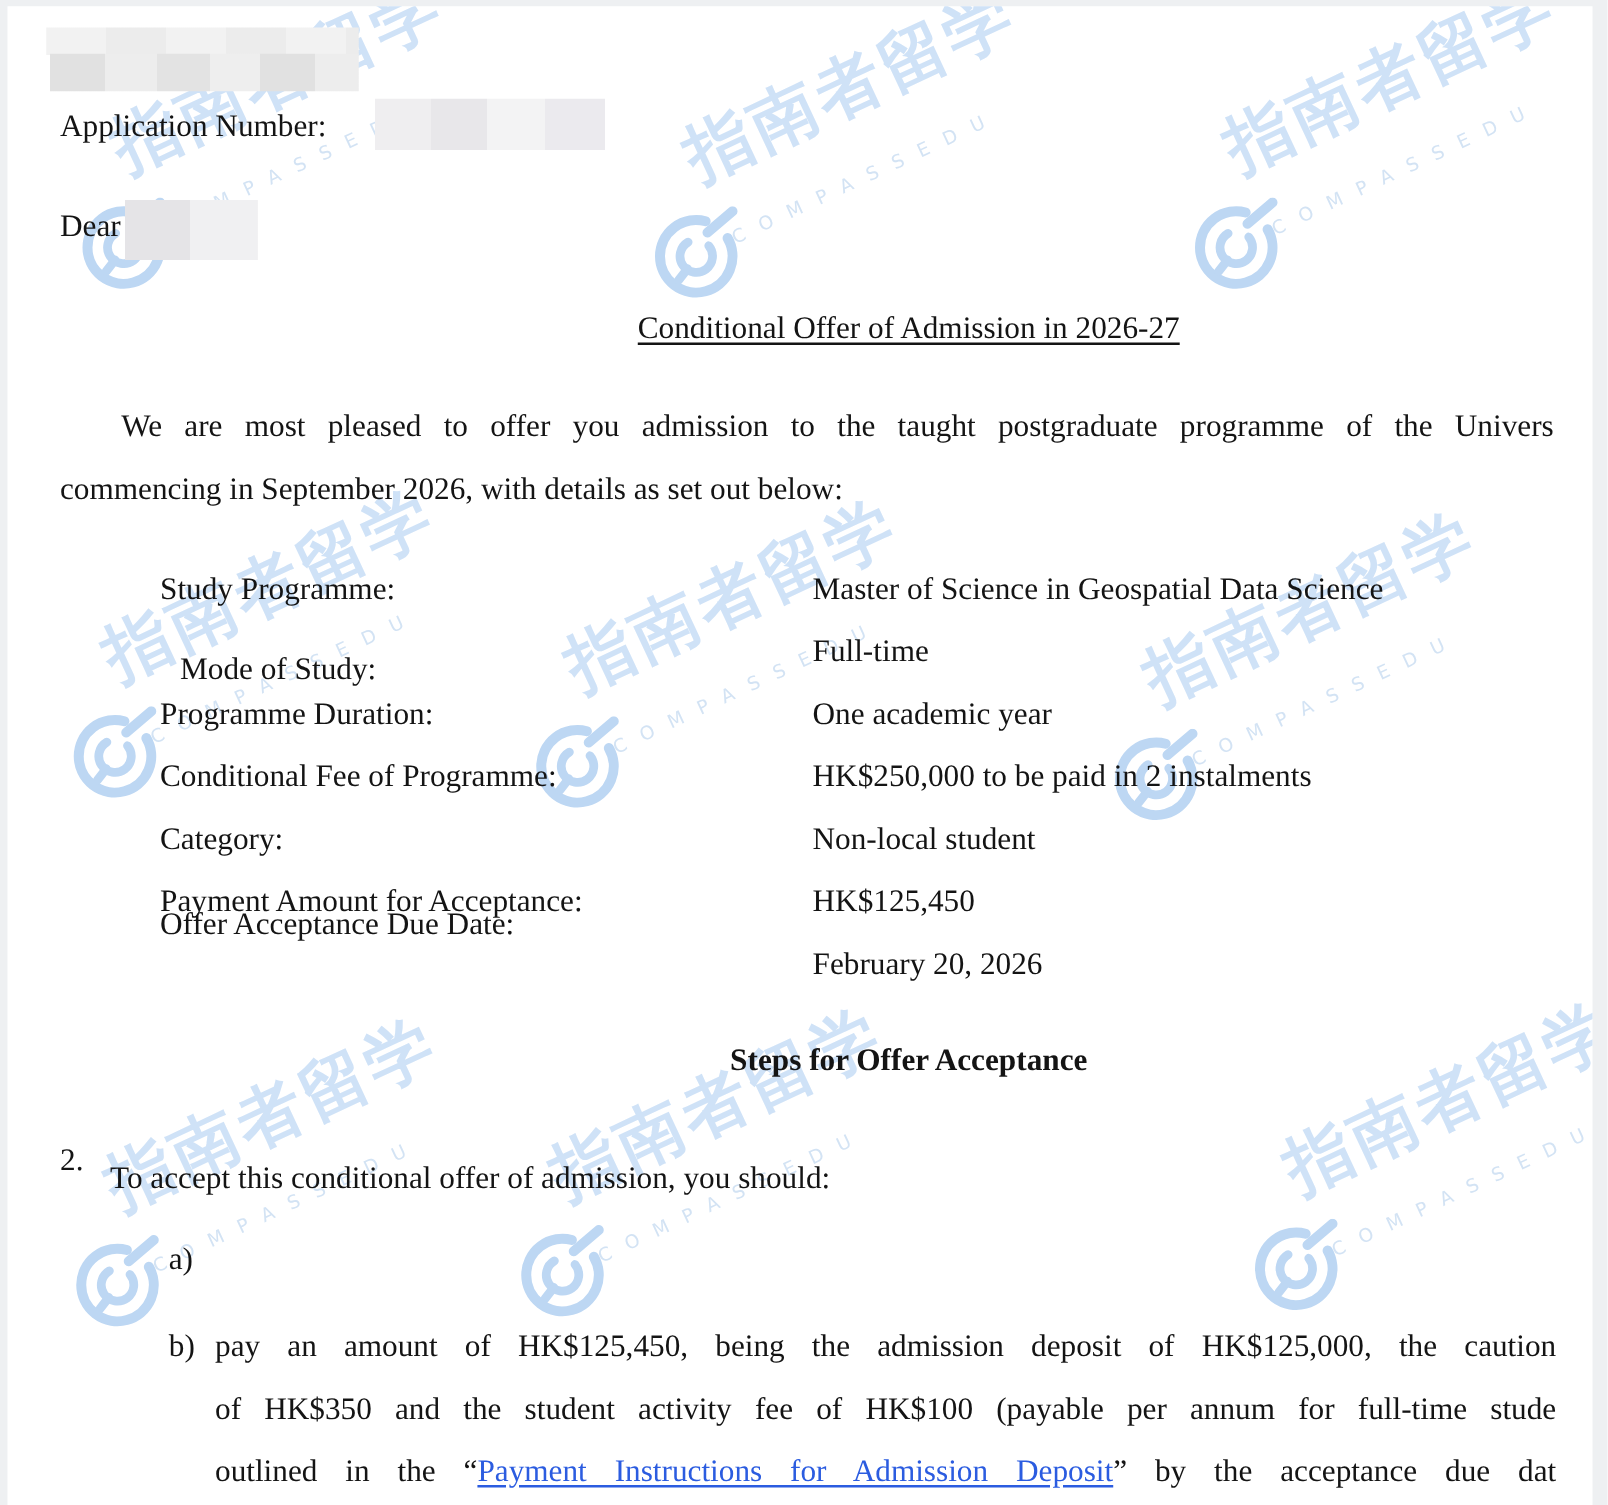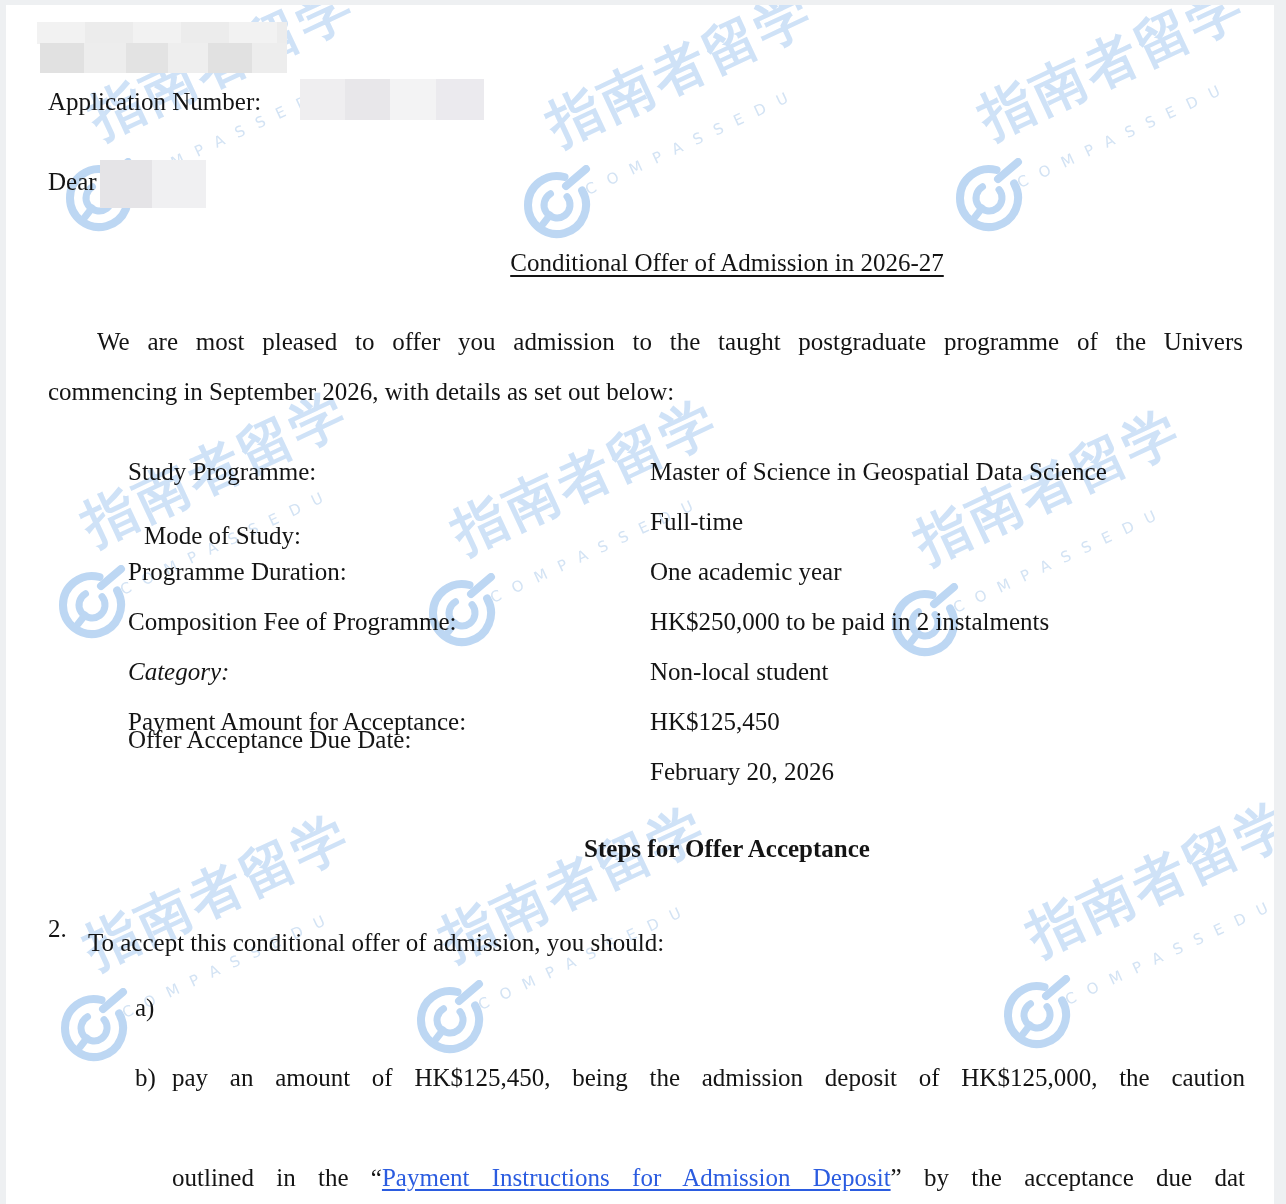--- a/index.html
+++ b/index.html
@@ -153,36 +153,37 @@
   <div class="txt just" style="left:91px; top:322px; width:1146px;">We are most pleased to offer you admission to the taught postgraduate programme of the Univers</div>
   <div class="txt" style="left:42px; top:372px;">commencing in September 2026, with details as set out below:</div>
 
   <div id="details">
       <div class="txt" style="left: 122px; top: 452px;">Study Programme:</div>
       <div class="txt" style="left: 644px; top: 452px;">Master of Science in Geospatial Data Science</div>
       <div class="txt" style="left: 122px; top: 516px; margin-left: 16px;">Mode of Study:</div>
       <div class="txt" style="left: 644px; top: 502px;">Full-time</div>
       <div class="txt" style="left: 122px; top: 552px;">Programme Duration:</div>
       <div class="txt" style="left: 644px; top: 552px;">One academic year</div>
-      <div class="txt" style="left: 122px; top: 602px;">Composition Fee of Programme:</div>
+      <div class="txt" style="left: 122px; top: 602px;">Conditional Fee of Programme:</div>
       <div class="txt" style="left: 644px; top: 602px;">HK$250,000 to be paid in 2 instalments</div>
-      <div class="txt" style="left: 122px; top: 652px; font-style: italic;">Category:</div>
+      <div class="txt" style="left: 122px; top: 652px;">Category:</div>
       <div class="txt" style="left: 644px; top: 652px;">Non-local student</div>
       <div class="txt" style="left: 122px; top: 702px;">Payment Amount for Acceptance:</div>
       <div class="txt" style="left: 644px; top: 702px;">HK$125,450</div>
       <div class="txt" style="left: 122px; top: 720px;">Offer Acceptance Due Date:</div>
       <div class="txt" style="left: 644px; top: 752px;">February 20, 2026</div>
     </div>
 
   <div class="txt center-band bold" style="top:829px;">Steps for Offer Acceptance</div>
 
   <div class="txt" style="left:42px; top:909px;">2.</div>
   <div class="txt" style="left:82px; top:909px;margin-top:14px;">To accept this conditional offer of admission, you should:</div>
 
   <div class="txt" style="left:129px; top:988px;">a)</div>
 
   <div class="txt" style="left:129px; top:1058px;">b)</div>
   <div class="txt just" style="left:166px; top:1058px; width:1073px;">pay an amount of HK$125,450, being the admission deposit of HK$125,000, the caution</div>
+  <div class="txt just" style="left:166px; top:1108px; width:1073px;">of HK$350 and the student activity fee of HK$100 (payable per annum for full-time stude</div>
   <div class="txt just" style="left:166px; top:1158px; width:1073px;">
     <span>outlined in the “</span><a class="doclink" href="#" style="color: rgb(43, 92, 224);">Payment Instructions for Admission Deposit</a><span>” by the acceptance due dat</span>
   </div>
 
 </div>
 
 </body></html>

